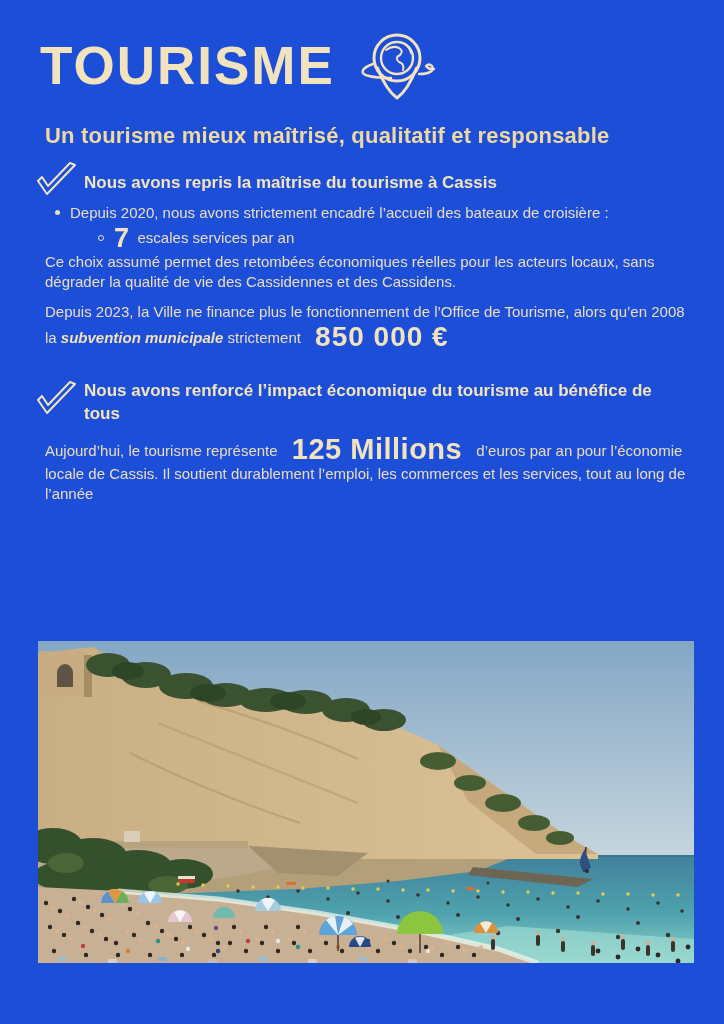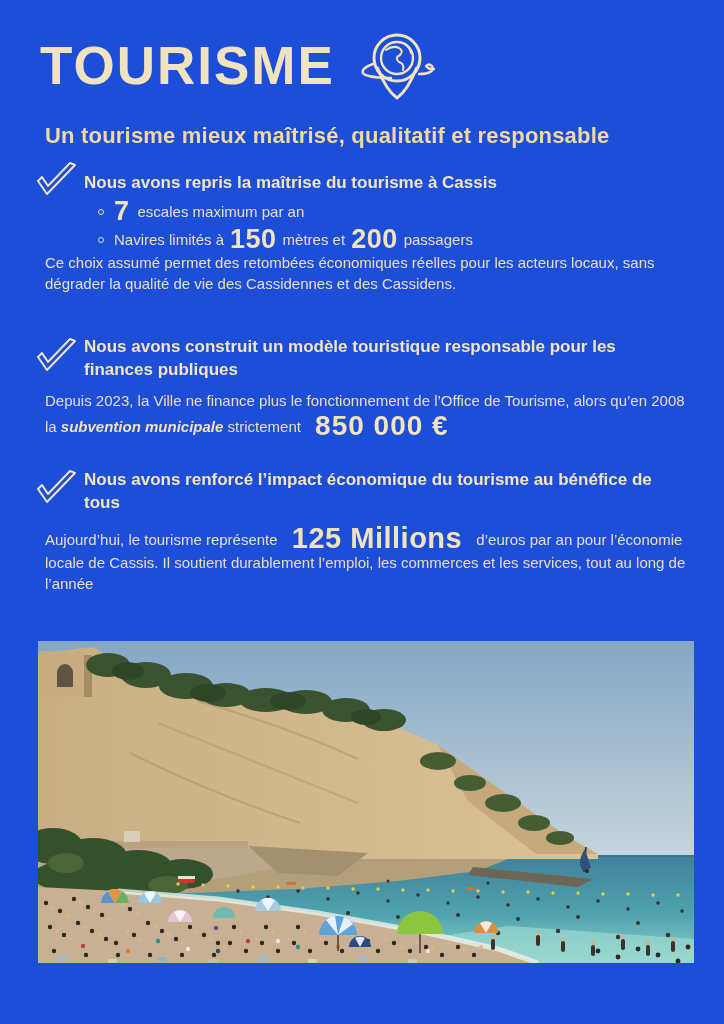--- a/index.html
+++ b/index.html
@@ -103,44 +103,34 @@
     <div class="subtitle">Un tourisme mieux maîtrisé, qualitatif et responsable</div>
 
     <div class="sec-head mt1">
       <svg class="check" width="44" height="36" viewBox="0 0 44 36">
         <path d="M4 20 L13 33 L41 4 L36 2 L14 25 L8 16 Z" fill="none" stroke="#F1E3BD" stroke-width="2" stroke-linejoin="round"></path>
       </svg>
       <div class="sec-head-text">Nous avons repris la maîtrise du tourisme à Cassis</div>
     </div>
 
 
+    <div class="bullet-row">
+      <span class="dot"></span>
+      <span class="sub-text">Depuis 2020, nous avons strictement encadré l’accueil des bateaux de croisière :</span>
+    </div>
 
     <div class="sub-row">
       <span class="ring"></span>
       <span class="stat first">7</span>
-      <span class="sub-text">escales maximum par an</span>
+      <span class="sub-text">escales services par an</span>
     </div>
 
-    <div class="sub-row">
-      <span class="ring"></span>
-      <span class="sub-text">Navires limités à</span>
-      <span class="stat">150</span>
-      <span class="sub-text">mètres et</span>
-      <span class="stat">200</span>
-      <span class="sub-text">passagers</span>
-    </div>
 
     <p class="body-text tight indent">Ce choix assumé permet des retombées économiques réelles pour les acteurs locaux, sans dégrader la qualité de vie des Cassidennes et des Cassidens.</p>
 
-    <div class="sec-head mt2">
-      <svg class="check" width="44" height="36" viewBox="0 0 44 36">
-        <path d="M4 20 L13 33 L41 4 L36 2 L14 25 L8 16 Z" fill="none" stroke="#F1E3BD" stroke-width="2" stroke-linejoin="round"></path>
-      </svg>
-      <div class="sec-head-text">Nous avons construit un modèle touristique responsable pour les finances publiques</div>
-    </div>
 
     <p class="body-text indent">
       <span>Depuis 2023, la Ville ne finance plus le fonctionnement de l’Office de Tourisme, alors qu’en 2008 la</span>
       <span class="bold-inline">subvention municipale</span>
       <span>strictement</span>
       <span class="stat-xl">850 000 €</span>
     </p>
 
     <div class="sec-head mt3">
       <svg class="check" width="44" height="36" viewBox="0 0 44 36">

